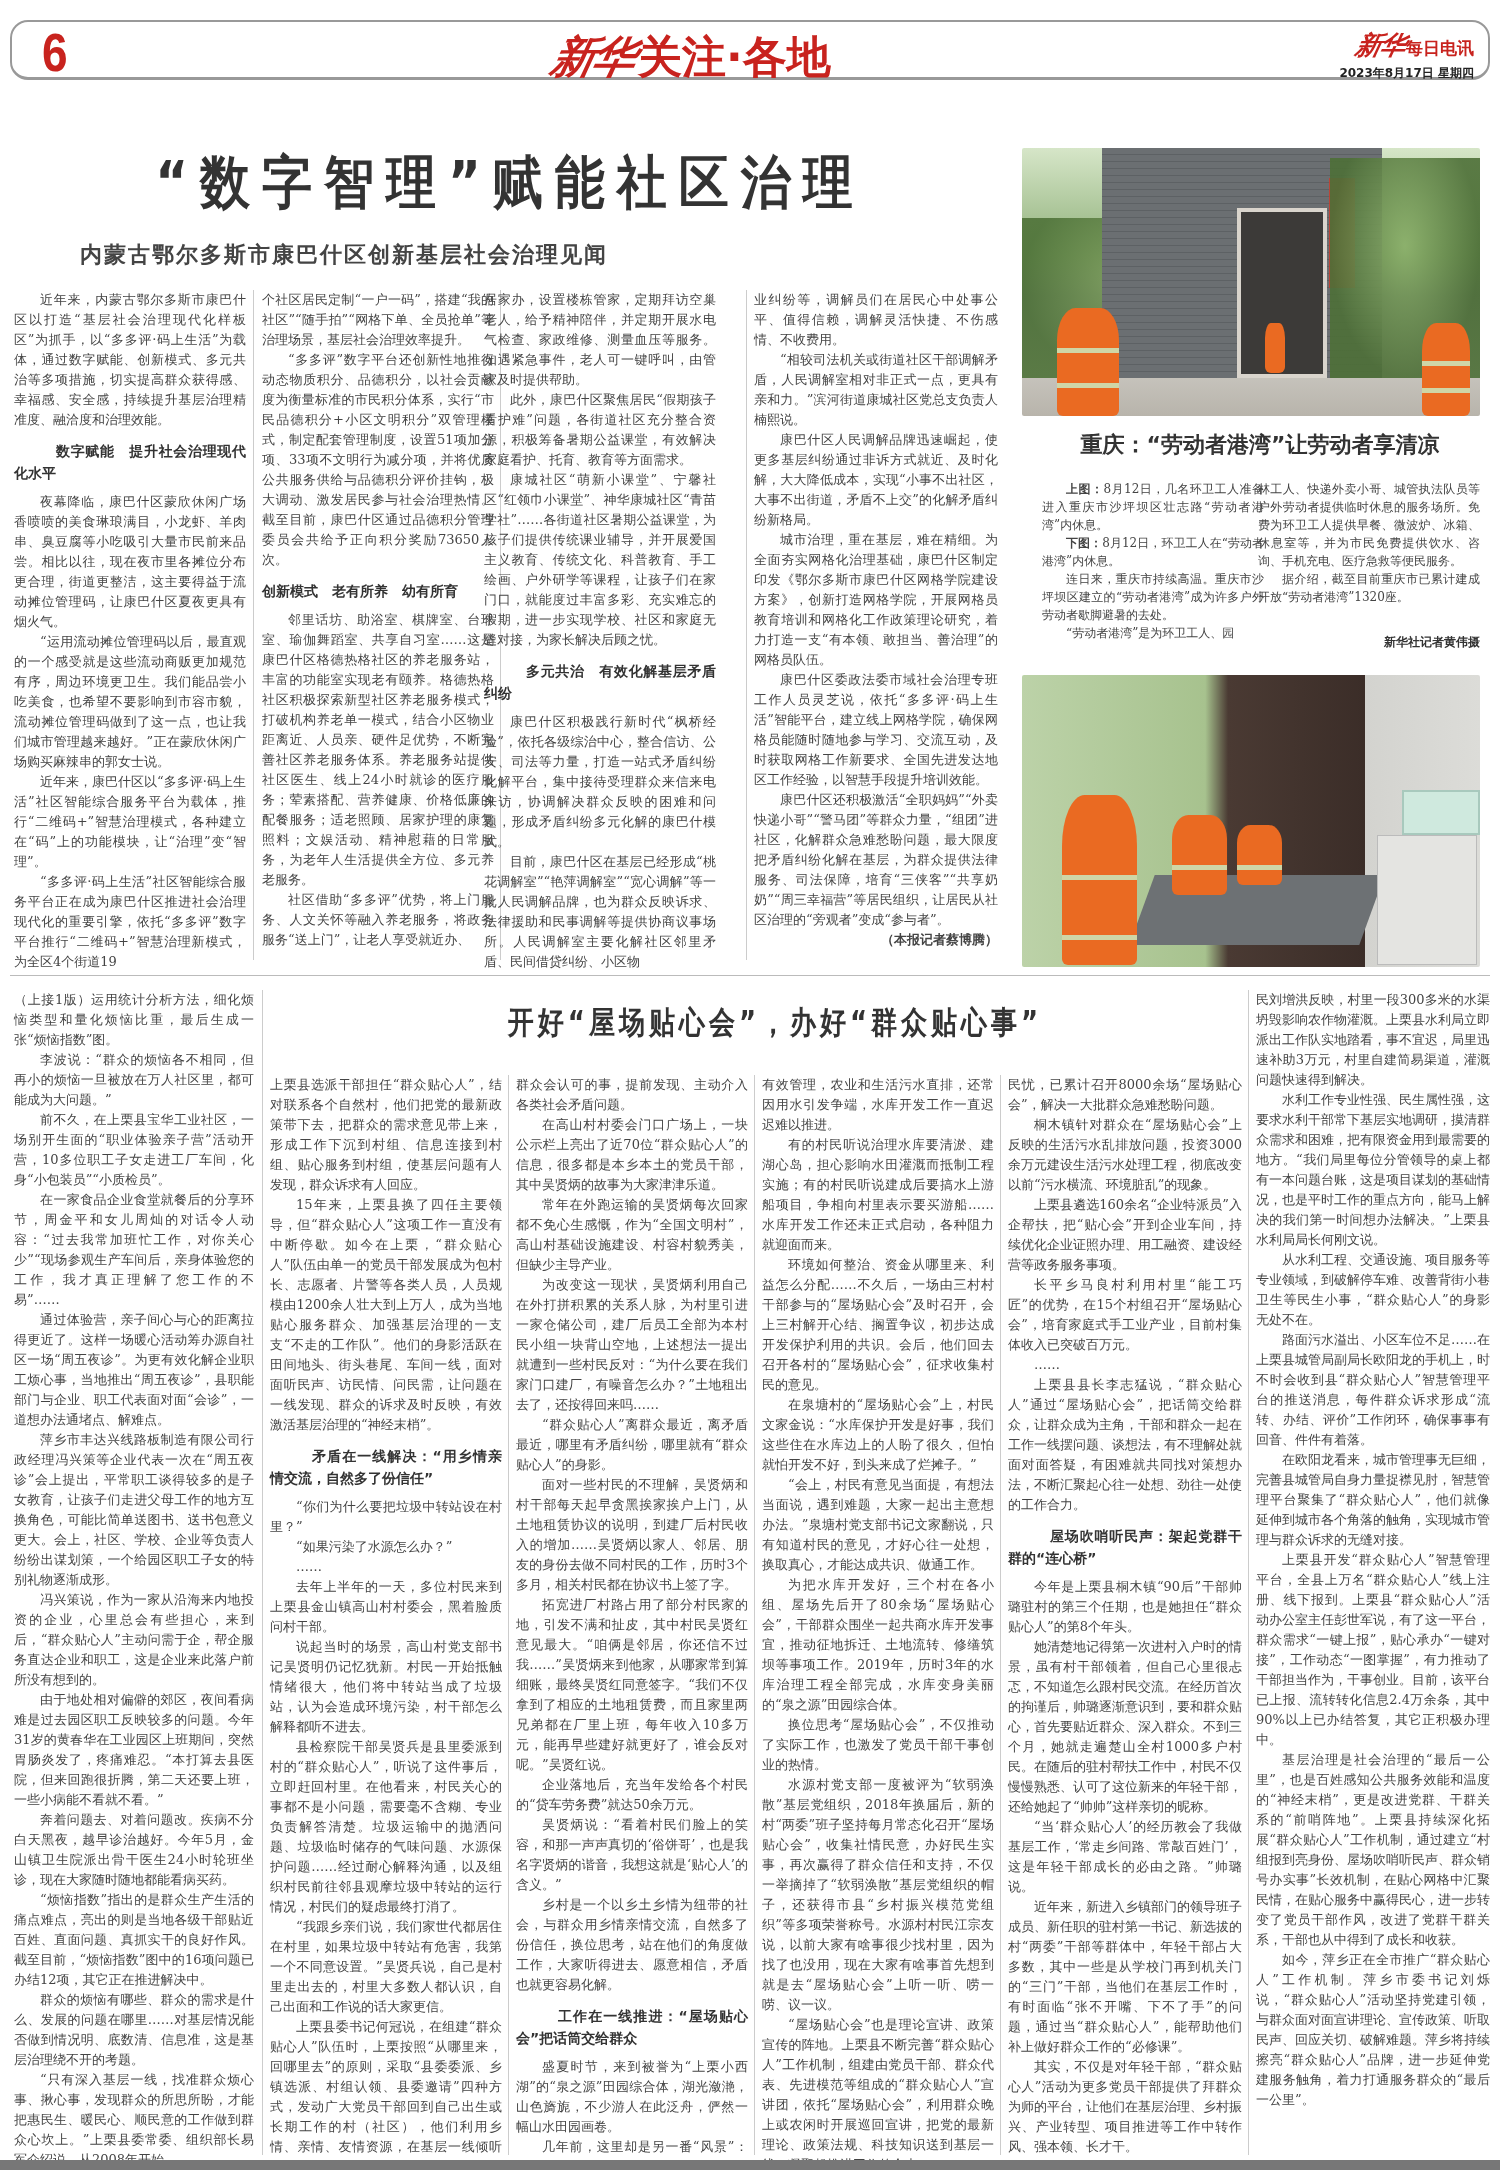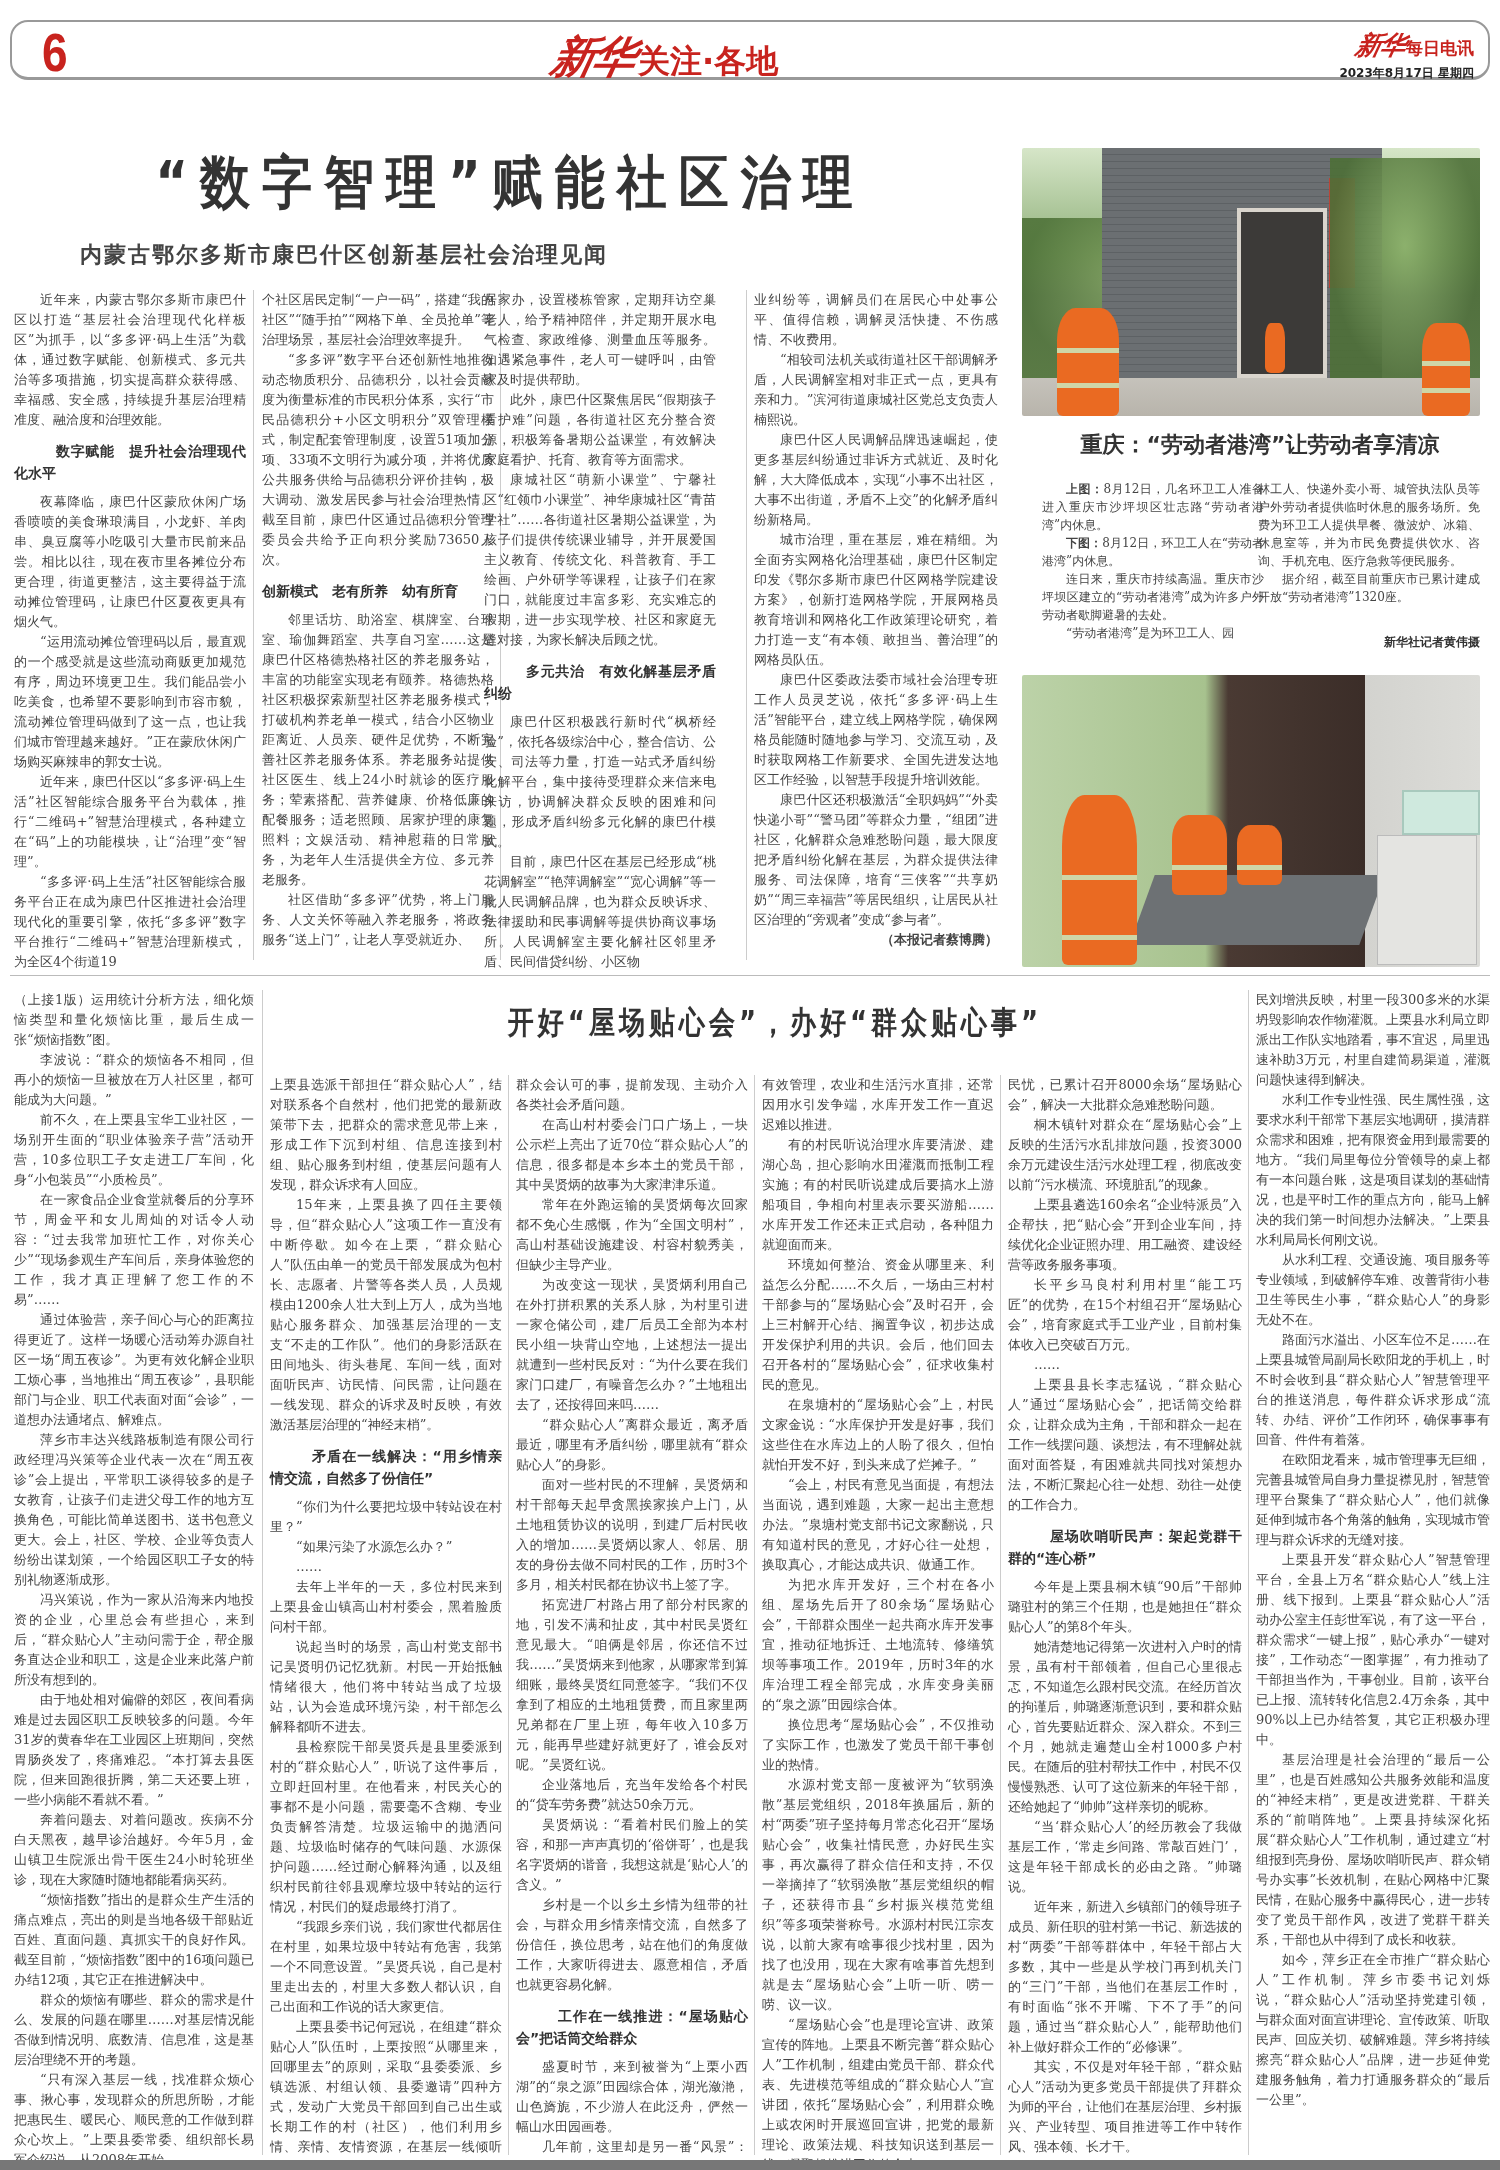--- a/index.html
+++ b/index.html
@@ -7,21 +7,21 @@
   body { font-family: "DejaVu Serif", "Liberation Serif", serif; color: #333; position: relative; }
 
   .masthead {
     position: absolute; left: 10px; top: 20px; width: 1480px; height: 60px;
     border: 2px solid #999; border-bottom-width: 3px; border-radius: 18px;
     background: #fff;
   }
   .page-num { position: absolute; left: 30px; top: 4px; font-family: "Liberation Sans", sans-serif; font-size: 46px; font-weight: bold; color: #c8231e; transform: scaleY(1.15); }
   .section-title { position: absolute; left: 540px; top: 6px; display: flex; align-items: baseline; gap: 6px; color: #c8231e; }
   .brand-script { font-family: "DejaVu Serif", serif; font-style: italic; font-weight: bold; font-size: 44px; color: #c8231e; letter-spacing: -4px; transform: skewX(-12deg); }
-  .section-name { font-family: "DejaVu Sans", sans-serif; font-size: 32px; font-weight: bold; color: #c8231e; }
+  .section-name { font-family: "DejaVu Sans", sans-serif; font-size: 44px; font-weight: bold; color: #c8231e; }
   .edition { position: absolute; right: 14px; top: 6px; text-align: right; }
   .edition .row1 { display: flex; align-items: baseline; justify-content: flex-end; gap: 2px; color: #c8231e; }
   .edition .brand-script.small { font-size: 26px; letter-spacing: -2px; }
   .edition .paper-name { font-family: "DejaVu Sans", sans-serif; font-size: 17px; font-weight: bold; color: #c8231e; }
   .edition .date { font-family: "DejaVu Sans", sans-serif; font-size: 12px; font-weight: bold; color: #222; margin-top: 2px; }
 
   .headline1 { position: absolute; left: 60px; top: 150px; width: 900px; text-align: center; font-family: "DejaVu Sans", sans-serif; font-weight: bold; font-size: 50px; letter-spacing: 12px; color: #333; transform: scaleY(1.15); }
   .subhead1 { position: absolute; left: 80px; top: 240px; width: 860px; text-align: left; font-family: "DejaVu Sans", sans-serif; font-size: 22px; color: #444; letter-spacing: 2px; }
 
   .col { position: absolute; font-size: 13px; line-height: 20px; text-align: justify; color: #444; }

